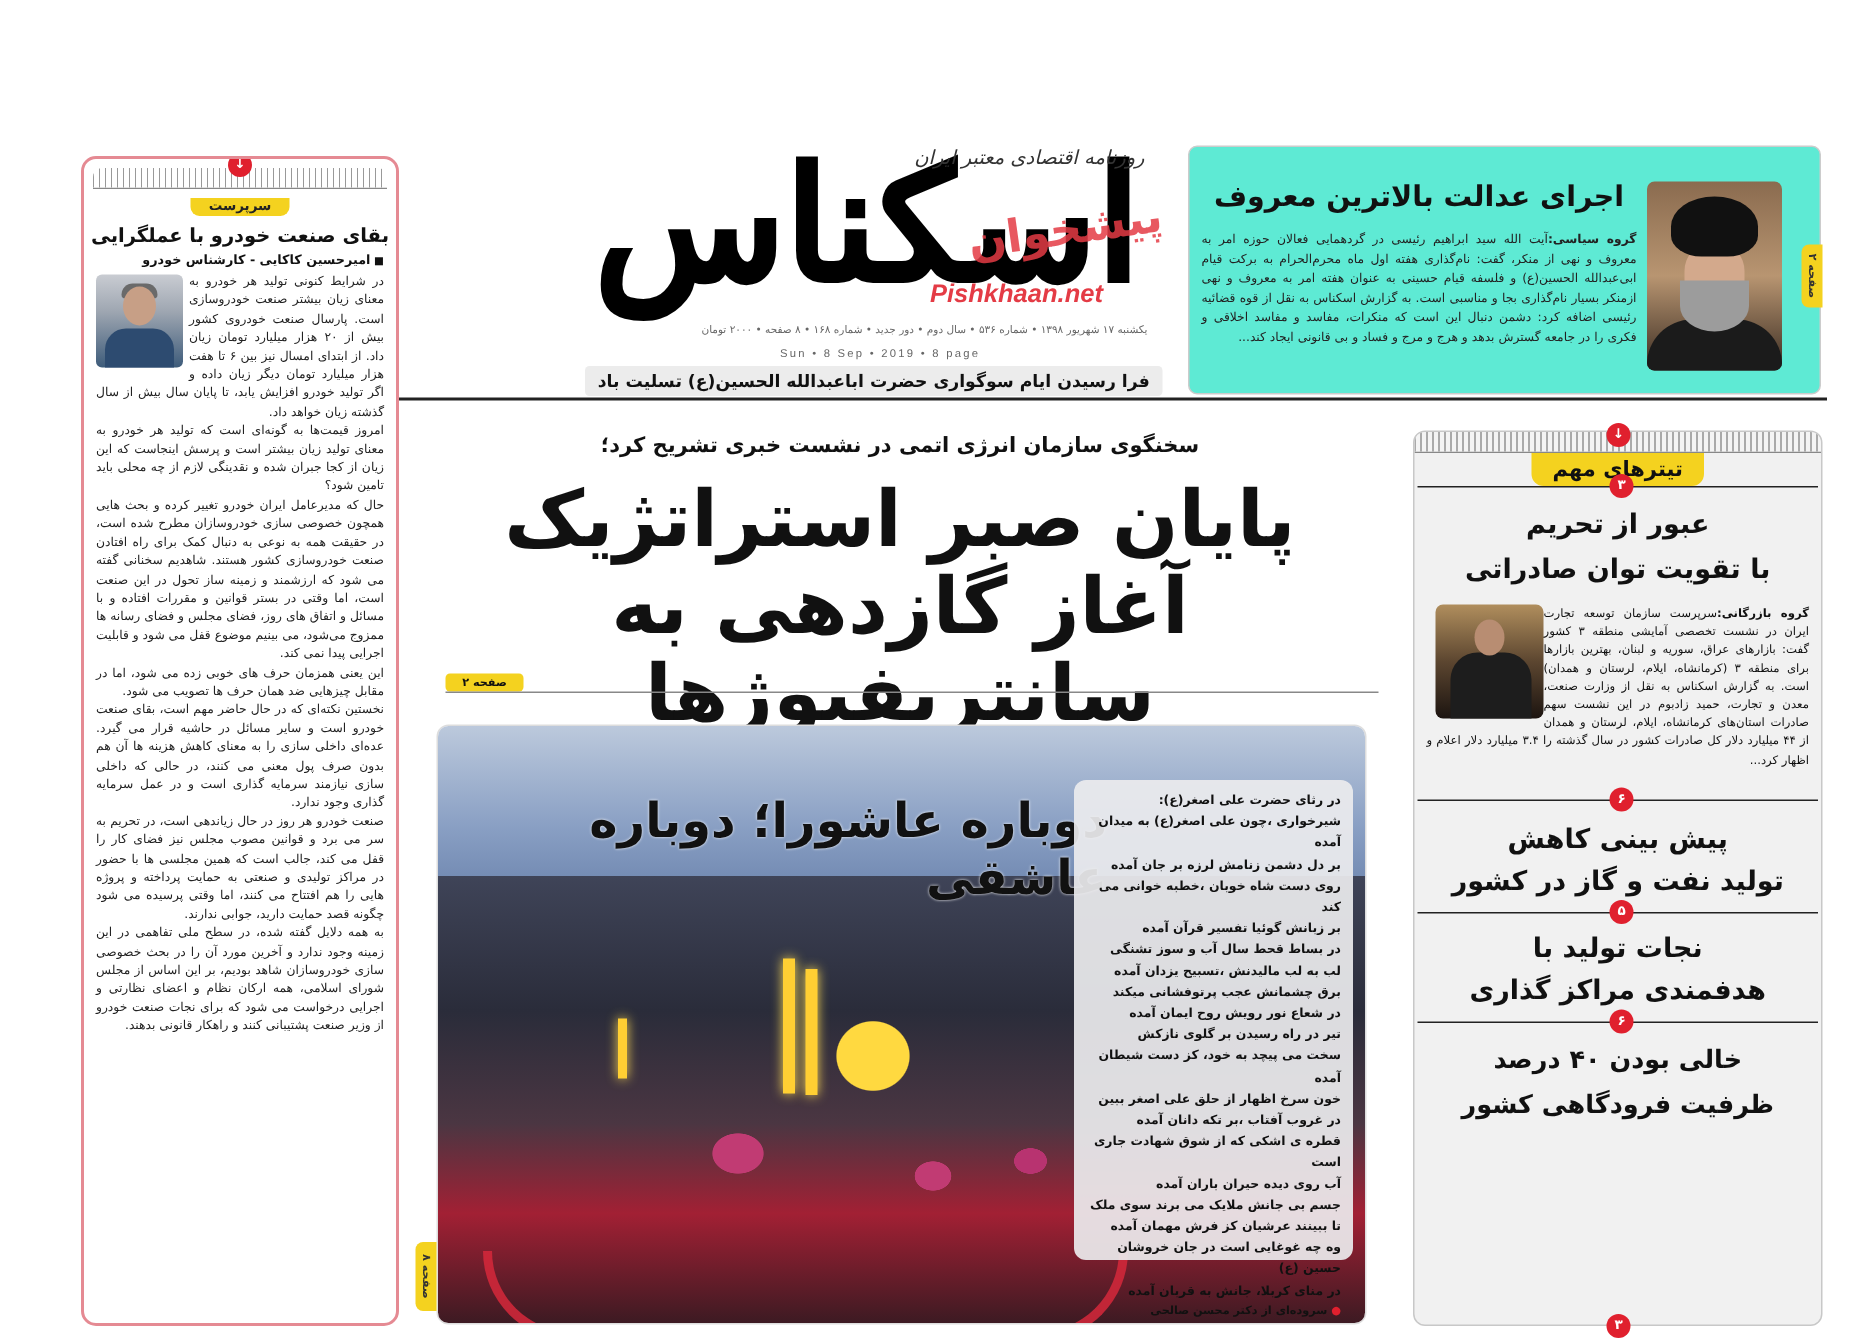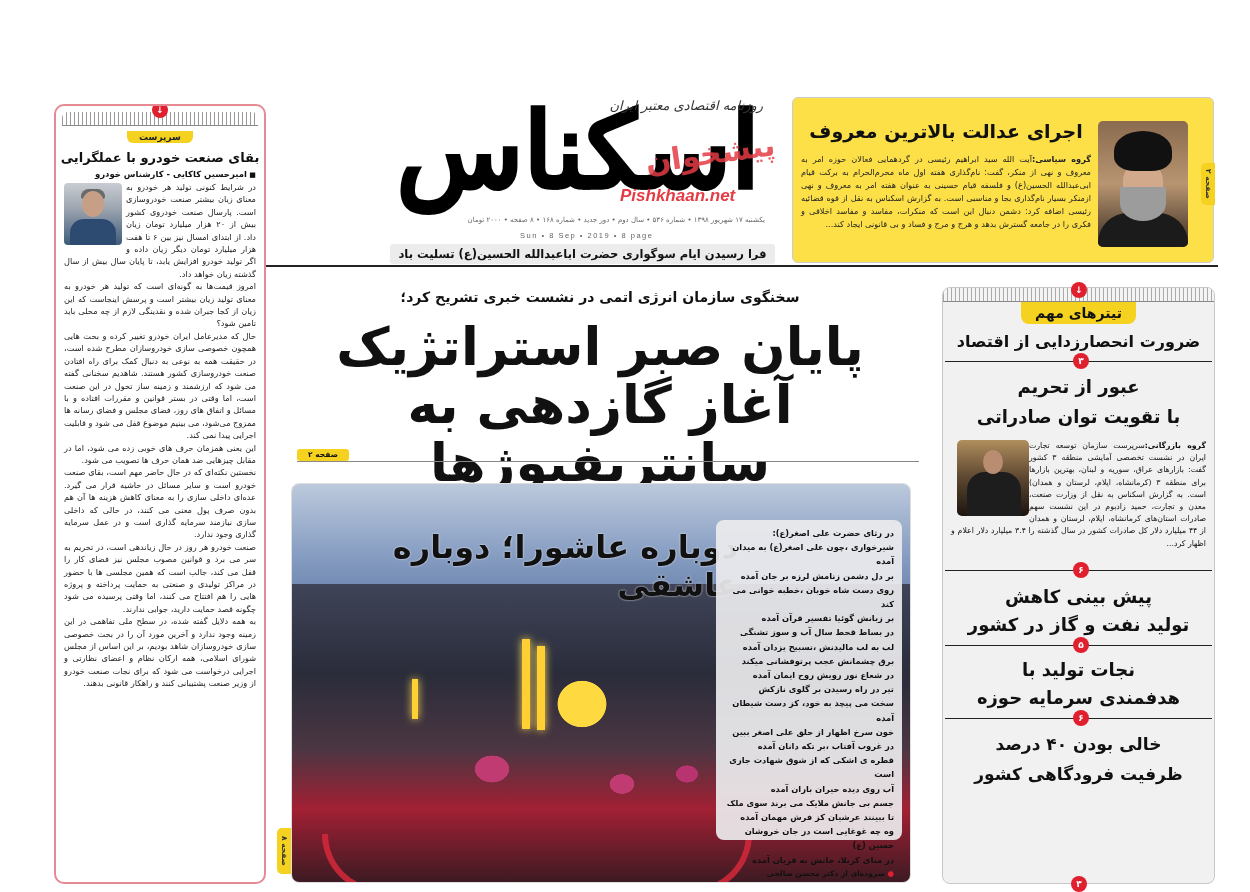--- a/index.html
+++ b/index.html
@@ -55,21 +55,21 @@
     .issue-en { position: absolute; left: 240px; top: 139px; direction: ltr; font-size: 7.5px; color: #666; letter-spacing: 1.5px; font-family: "Liberation Sans", sans-serif; }
     .condolence {
       position: absolute; left: 110px; top: 152px; width: 385px; height: 20px;
       background: #ececec; border-radius: 3px; font-weight: bold; font-size: 11.5px; text-align: center; line-height: 20px;
     }
     .mast-rule { position: absolute; left: 266px; top: 265px; width: 952px; height: 2px; background: #222; }
 
     
     .feat-box {
       position: absolute; left: 792px; top: 97px; width: 422px; height: 166px;
-      border: 1px solid #ccc; border-radius: 6px; background: #fde047;
+      border: 1px solid #ccc; border-radius: 6px; background: #5eead4;
     }
     .feat-photo {
       position: absolute; right: 25px; top: 23px; width: 90px; height: 126px; border-radius: 5px; overflow: hidden;
       background: linear-gradient(180deg, #8a6b4f 0%, #b89571 50%, #3a2c22 100%);
     }
     .feat-photo .turban { position: absolute; left: 16px; top: 10px; width: 58px; height: 40px; background: #111; border-radius: 50% 50% 35% 35%; }
     .feat-photo .face { position: absolute; left: 25px; top: 42px; width: 40px; height: 44px; background: #d3a98c; border-radius: 40%; }
     .feat-photo .beard { position: absolute; left: 22px; top: 66px; width: 46px; height: 34px; background: #9c9c9c; border-radius: 0 0 50% 50%; }
     .feat-photo .robe { position: absolute; left: 0; top: 92px; width: 90px; height: 40px; background: #1b1b1b; border-radius: 30px 30px 0 0; }
     .feat-title { position: absolute; right: 122px; top: 22px; width: 290px; text-align: center; font-size: 19px; font-weight: bold; }
@@ -234,21 +234,20 @@
     <div class="poem-credit">سروده‌ای از دکتر محسن صالحی</div>
   </div>
 </div>
 <div class="side-tag main">صفحه ۸</div>
 
 <div class="hl-box">
   <div class="red-dot top">↓</div>
   <div class="hatch"></div>
   <div class="hl-tag-wrap"><span class="hl-tag">تیترهای مهم</span></div>
 
-  <div class="hl-item hl-1">ضرورت انحصارزدایی از اقتصاد</div>
   <div class="hl-sep">
       <div class="red-dot">۳</div>
     </div>
 
   <div class="hl-item hl-2">
     <div>عبور از تحریم</div>
     <div>با تقویت توان صادراتی</div>
   </div>
   <div class="hl-2-body">
     <div class="hl-photo">
@@ -264,21 +263,21 @@
   <div class="hl-item hl-3">
     <div>پیش بینی کاهش</div>
     <div>تولید نفت و گاز در کشور</div>
   </div>
   <div class="hl-sep">
       <div class="red-dot">۵</div>
     </div>
 
   <div class="hl-item hl-4">
     <div>نجات تولید با</div>
-    <div>هدفمندی سرمایه حوزه</div>
+    <div>هدفمندی مراکز گذاری</div>
   </div>
   <div class="hl-sep">
       <div class="red-dot">۶</div>
     </div>
 
   <div class="hl-item hl-5">
     <div>خالی بودن ۴۰ درصد</div>
     <div>ظرفیت فرودگاهی کشور</div>
   </div>
   <div class="red-dot bottom">۳</div>

